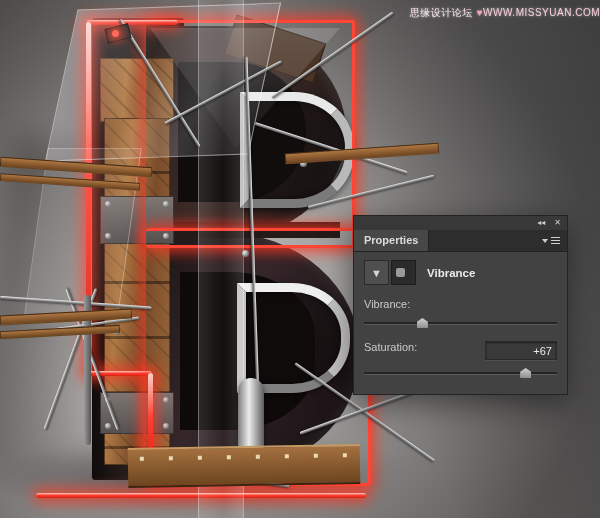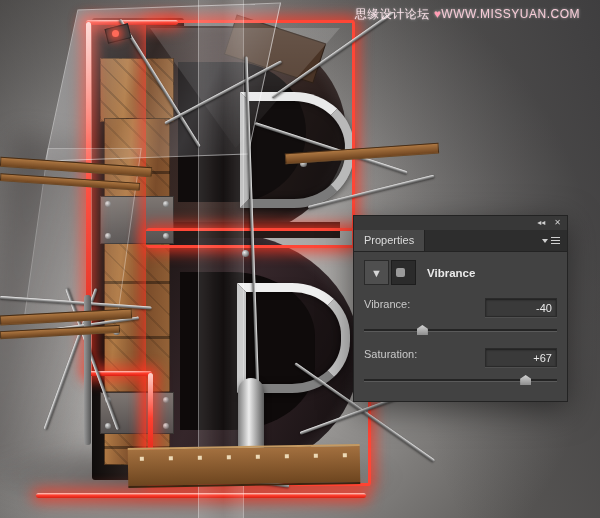--- a/index.html
+++ b/index.html
@@ -97,32 +97,32 @@
       linear-gradient(180deg,#a3703f,#6d451f);
     background-size:29px 100%,100% 100%;background-repeat:repeat-x,no-repeat;
     border-top:2px solid #c59a62;border-bottom:2px solid #3c2510;}
   .clamp{left:106px;top:26px;width:22px;height:13px;background:#3a3a3a;transform:rotate(-14deg);
     border:1px solid #222;}
   .glow-dot{left:112px;top:30px;width:7px;height:7px;border-radius:50%;background:#ff6a58;
     box-shadow:0 0 10px 4px rgba(255,80,60,.9);}
   .post{left:84px;top:295px;width:7px;height:150px;
     background:linear-gradient(90deg,#9a9a9a,#555);border-radius:3px;}
   
-  .watermark{top:6px;right:20px;font-size:12px;letter-spacing:.5px;
+  .watermark{top:6px;right:0;font-size:10px;letter-spacing:.5px;
     color:#f8ccd8;text-shadow:0 0 3px rgba(255,255,255,.55);white-space:nowrap;text-align:right;}
   .watermark .cn{color:#fbe3ea;margin-right:4px;}
   .watermark .heart{color:#ff9db4;}
   
   .panel{left:353px;top:215px;width:215px;font-size:11px;color:#c9c9c9;
     filter:drop-shadow(0 8px 16px rgba(0,0,0,.5));}
   .panel-chrome{height:14px;background:#383838;border:1px solid #232323;border-bottom:none;
     display:flex;justify-content:flex-end;align-items:center;gap:9px;padding:0 6px;}
   .chrome-btn{color:#cfcfcf;font-size:8px;line-height:8px;cursor:default;}
   .tab-bar{height:21px;background:#2d2d2d;border:1px solid #232323;border-top:none;border-bottom:1px solid #232323;
-    display:flex;align-items:stretch;}
+    display:flex;align-items:stretch;font-weight:bold;}
   .tab{background:#474747;color:#dcdcdc;padding:0 10px;line-height:21px;
     border-right:1px solid #222;}
   .tab-bar .spacer{flex:1;}
   .flyout{display:flex;align-items:center;gap:3px;padding:0 7px;}
   .flyout .tri{width:0;height:0;border-left:3.5px solid transparent;border-right:3.5px solid transparent;
     border-top:4px solid #cfcfcf;}
   .flyout .lines{width:9px;height:7px;
     background:repeating-linear-gradient(180deg,#cfcfcf 0 1px, rgba(0,0,0,0) 1px 3px);}
   .panel-body{background:#424242;border:1px solid #232323;border-top:none;padding-bottom:14px;}
   .icon-row{display:flex;align-items:center;padding:8px 10px 2px;}
@@ -244,21 +244,20 @@
           <span>▼</span>
         </div>
         <div class="mask-box">
           <span class="mask-inner"></span>
         </div>
         <span class="panel-title">Vibrance</span>
       </div>
 
       <div class="field-row">
         <span class="field-label">Vibrance:</span>
-        <input class="value-box" value="-40" style="">
       </div>
       <div class="slider-row">
         <div class="slider-track"></div>
         <div class="slider-thumb" style="left: 30%;"></div>
       </div>
 
       <div class="field-row">
         <span class="field-label">Saturation:</span>
         <input class="value-box" value="+67" style="">
       </div>

